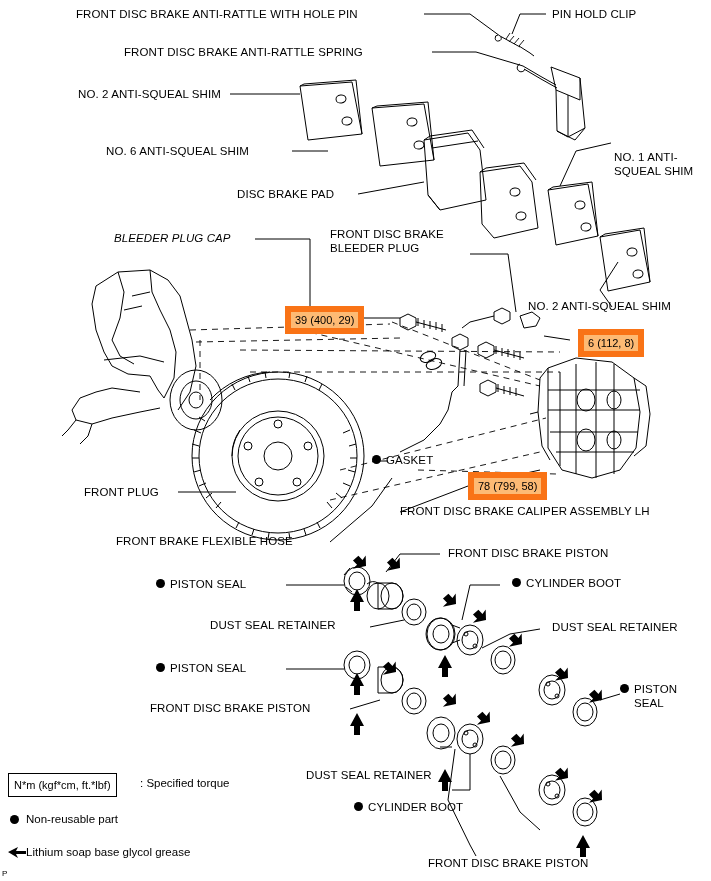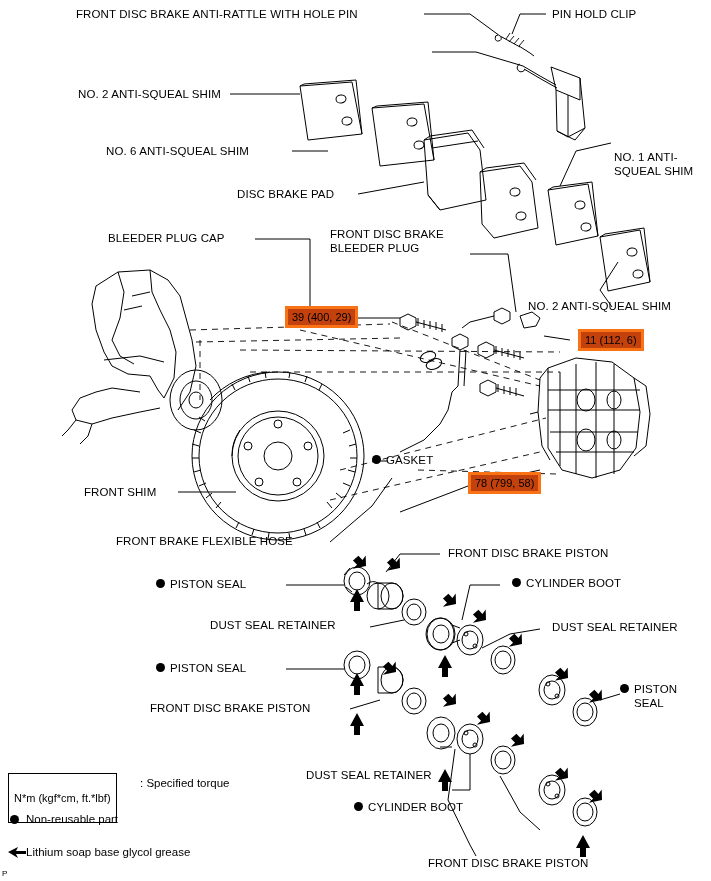--- a/index.html
+++ b/index.html
@@ -34,41 +34,41 @@
     line-height: 13.5px;
     letter-spacing: 0.1px;
     white-space: pre;
     color: #000;
   }
   .lbl.wrap { white-space: pre-line; }
   .boxed {
     position: absolute;
     font-size: 11px;
     line-height: 12px;
-    border: 3px solid #f97316;
+    border: 6px solid #f97316;
     padding: 2px 4px 2px 4px;
-    background: #c2410c;
+    background: #fdba74;
     white-space: pre;
   }
   .bullet-dot {
     position: absolute;
     width: 9px; height: 9px;
     border-radius: 50%;
     background: #000;
   }
   .legend-item {
     position: absolute;
     font-size: 11.5px;
     white-space: pre;
   }
   .legend-box {
     position: absolute;
     font-size: 11px;
     border: 1px solid #000;
-    padding: 18px 5px;
+    padding: 5px 5px;
     background: #fff;
     white-space: pre;
   }
   .tiny-p {
     position: absolute;
     font-size: 8px;
     color: #000;
   }
 </style>
 </head>
@@ -344,38 +344,40 @@
         <path d="M0 0 l12 -6 l-3 5 l5 3 l-4 6 l-5 -3 l-2 5 z" transform="translate(602,700) rotate(195)"></path>
         <path d="M0 0 l12 -6 l-3 5 l5 3 l-4 6 l-5 -3 l-2 5 z" transform="translate(568,778) rotate(195)"></path>
         <path d="M0 0 l12 -6 l-3 5 l5 3 l-4 6 l-5 -3 l-2 5 z" transform="translate(602,800) rotate(195)"></path>
         <path d="M0 0 l12 -6 l-3 5 l5 3 l-4 6 l-5 -3 l-2 5 z" transform="translate(396,672) rotate(195)"></path>
       </g>
     </g>
   </svg>
 
   <div class="lbl" style="left:76px; top:8px;">FRONT DISC BRAKE ANTI-RATTLE WITH HOLE PIN</div>
   <div class="lbl" style="left:552px; top:8px;">PIN HOLD CLIP</div>
+  <div class="lbl" style="left:124px; top:46px;">FRONT DISC BRAKE ANTI-RATTLE SPRING</div>
   <div class="lbl" style="left:78px; top:88px;">NO. 2 ANTI-SQUEAL SHIM</div>
   <div class="lbl" style="left:106px; top:145px;">NO. 6 ANTI-SQUEAL SHIM</div>
   <div class="lbl" style="left:237px; top:188px;">DISC BRAKE PAD</div>
   <div class="lbl wrap" style="left:614px; top:124px;margin-top:27px;">NO. 1 ANTI-
 SQUEAL SHIM</div>
   <div class="lbl" style="left:528px; top:300px;">NO. 2 ANTI-SQUEAL SHIM</div>
-  <div class="lbl" style="left:108px; top:232px;">BLEEDER PLUG CAP</div>
+  <div class="lbl" style="left:114px; top:232px;font-style:italic;">BLEEDER PLUG CAP</div>
   <div class="lbl wrap" style="left:330px; top:228px;">FRONT DISC BRAKE
 BLEEDER PLUG</div>
 
   <div class="bullet-dot" style="left:372px; top:455px;"></div>
   <div class="lbl" style="left:386px; top:454px;">GASKET</div>
 
-  <div class="lbl" style="left:84px; top:486px;">FRONT SHIM</div>
+  <div class="lbl" style="left:84px; top:486px;">FRONT PLUG</div>
   <div class="lbl" style="left:116px; top:535px;">FRONT BRAKE FLEXIBLE HOSE</div>
+  <div class="lbl" style="left:400px; top:505px;">FRONT DISC BRAKE CALIPER ASSEMBLY LH</div>
 
   <div class="boxed" style="left:285px; top:306px;">39 (400, 29)</div>
-  <div class="boxed" style="left:578px; top:329px;">11 (112, 6)</div>
+  <div class="boxed" style="left:578px; top:329px;">6 (112, 8)</div>
   <div class="boxed" style="left:468px; top:472px;">78 (799, 58)</div>
 
   <div class="lbl" style="left:448px; top:547px;">FRONT DISC BRAKE PISTON</div>
 
   <div class="bullet-dot" style="left:156px; top:579px;"></div>
   <div class="lbl" style="left:170px; top:578px;">PISTON SEAL</div>
 
   <div class="bullet-dot" style="left:512px; top:578px;"></div>
   <div class="lbl" style="left:526px; top:577px;">CYLINDER BOOT</div>
 

